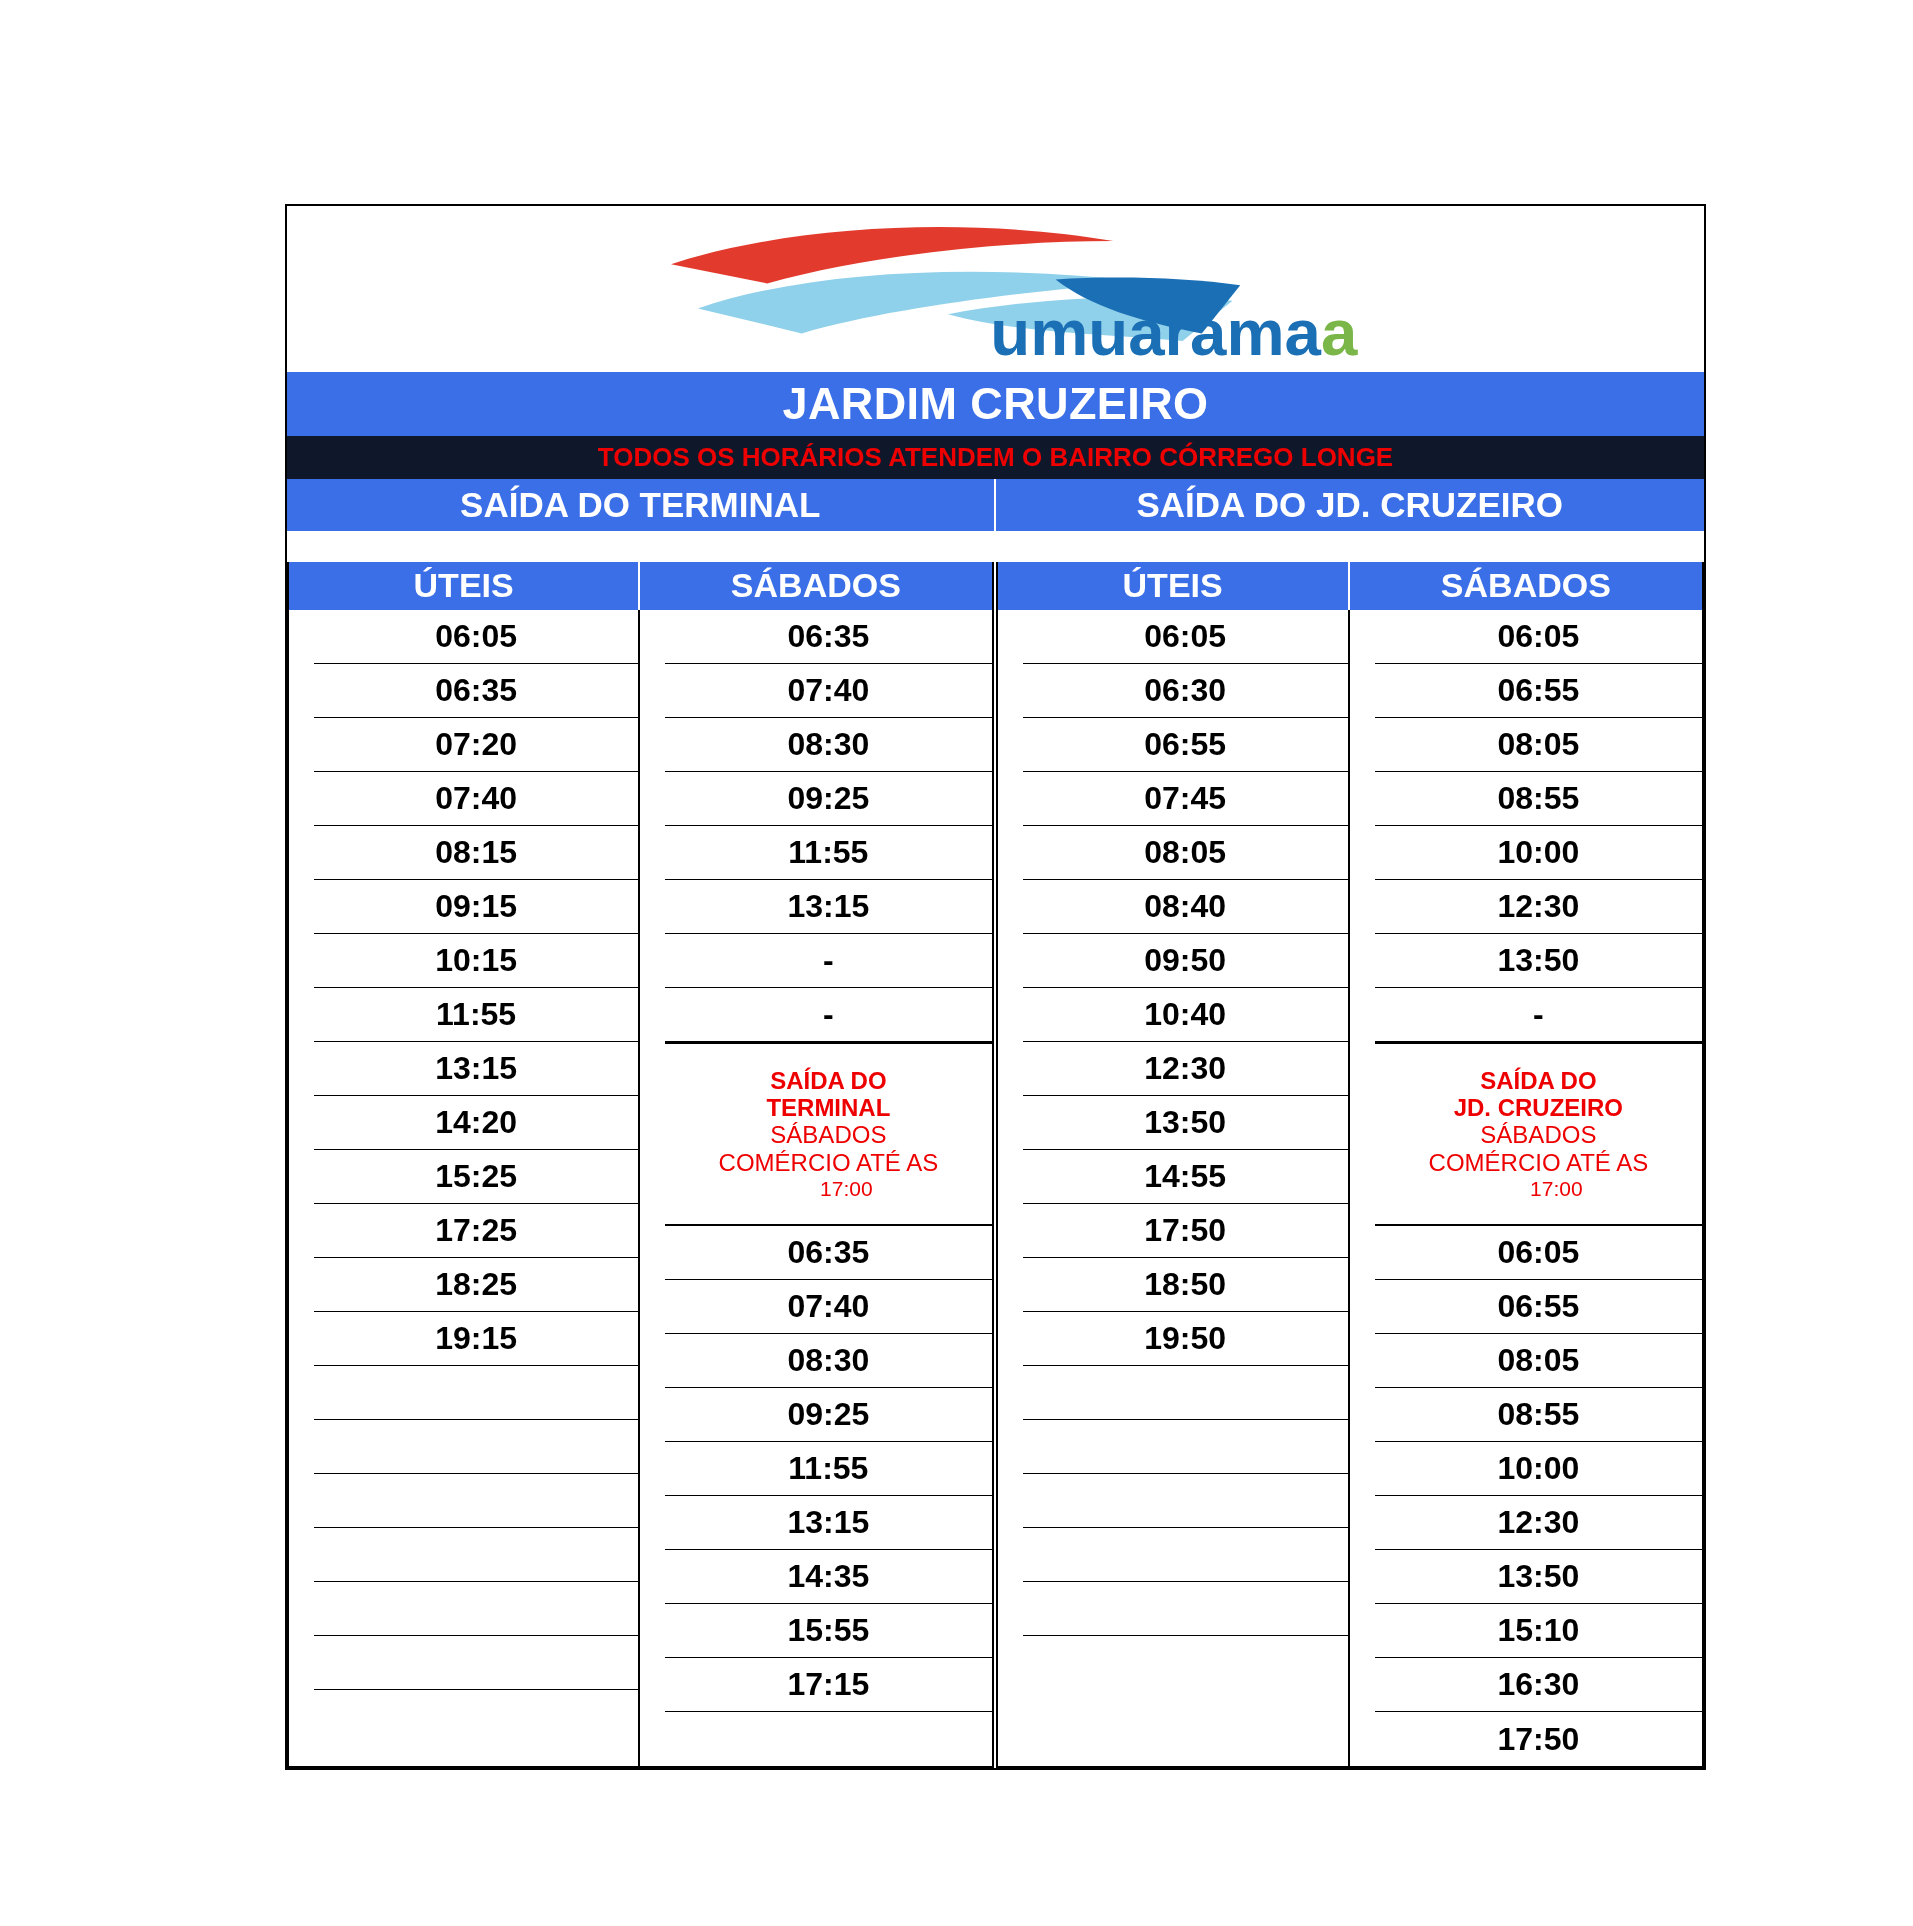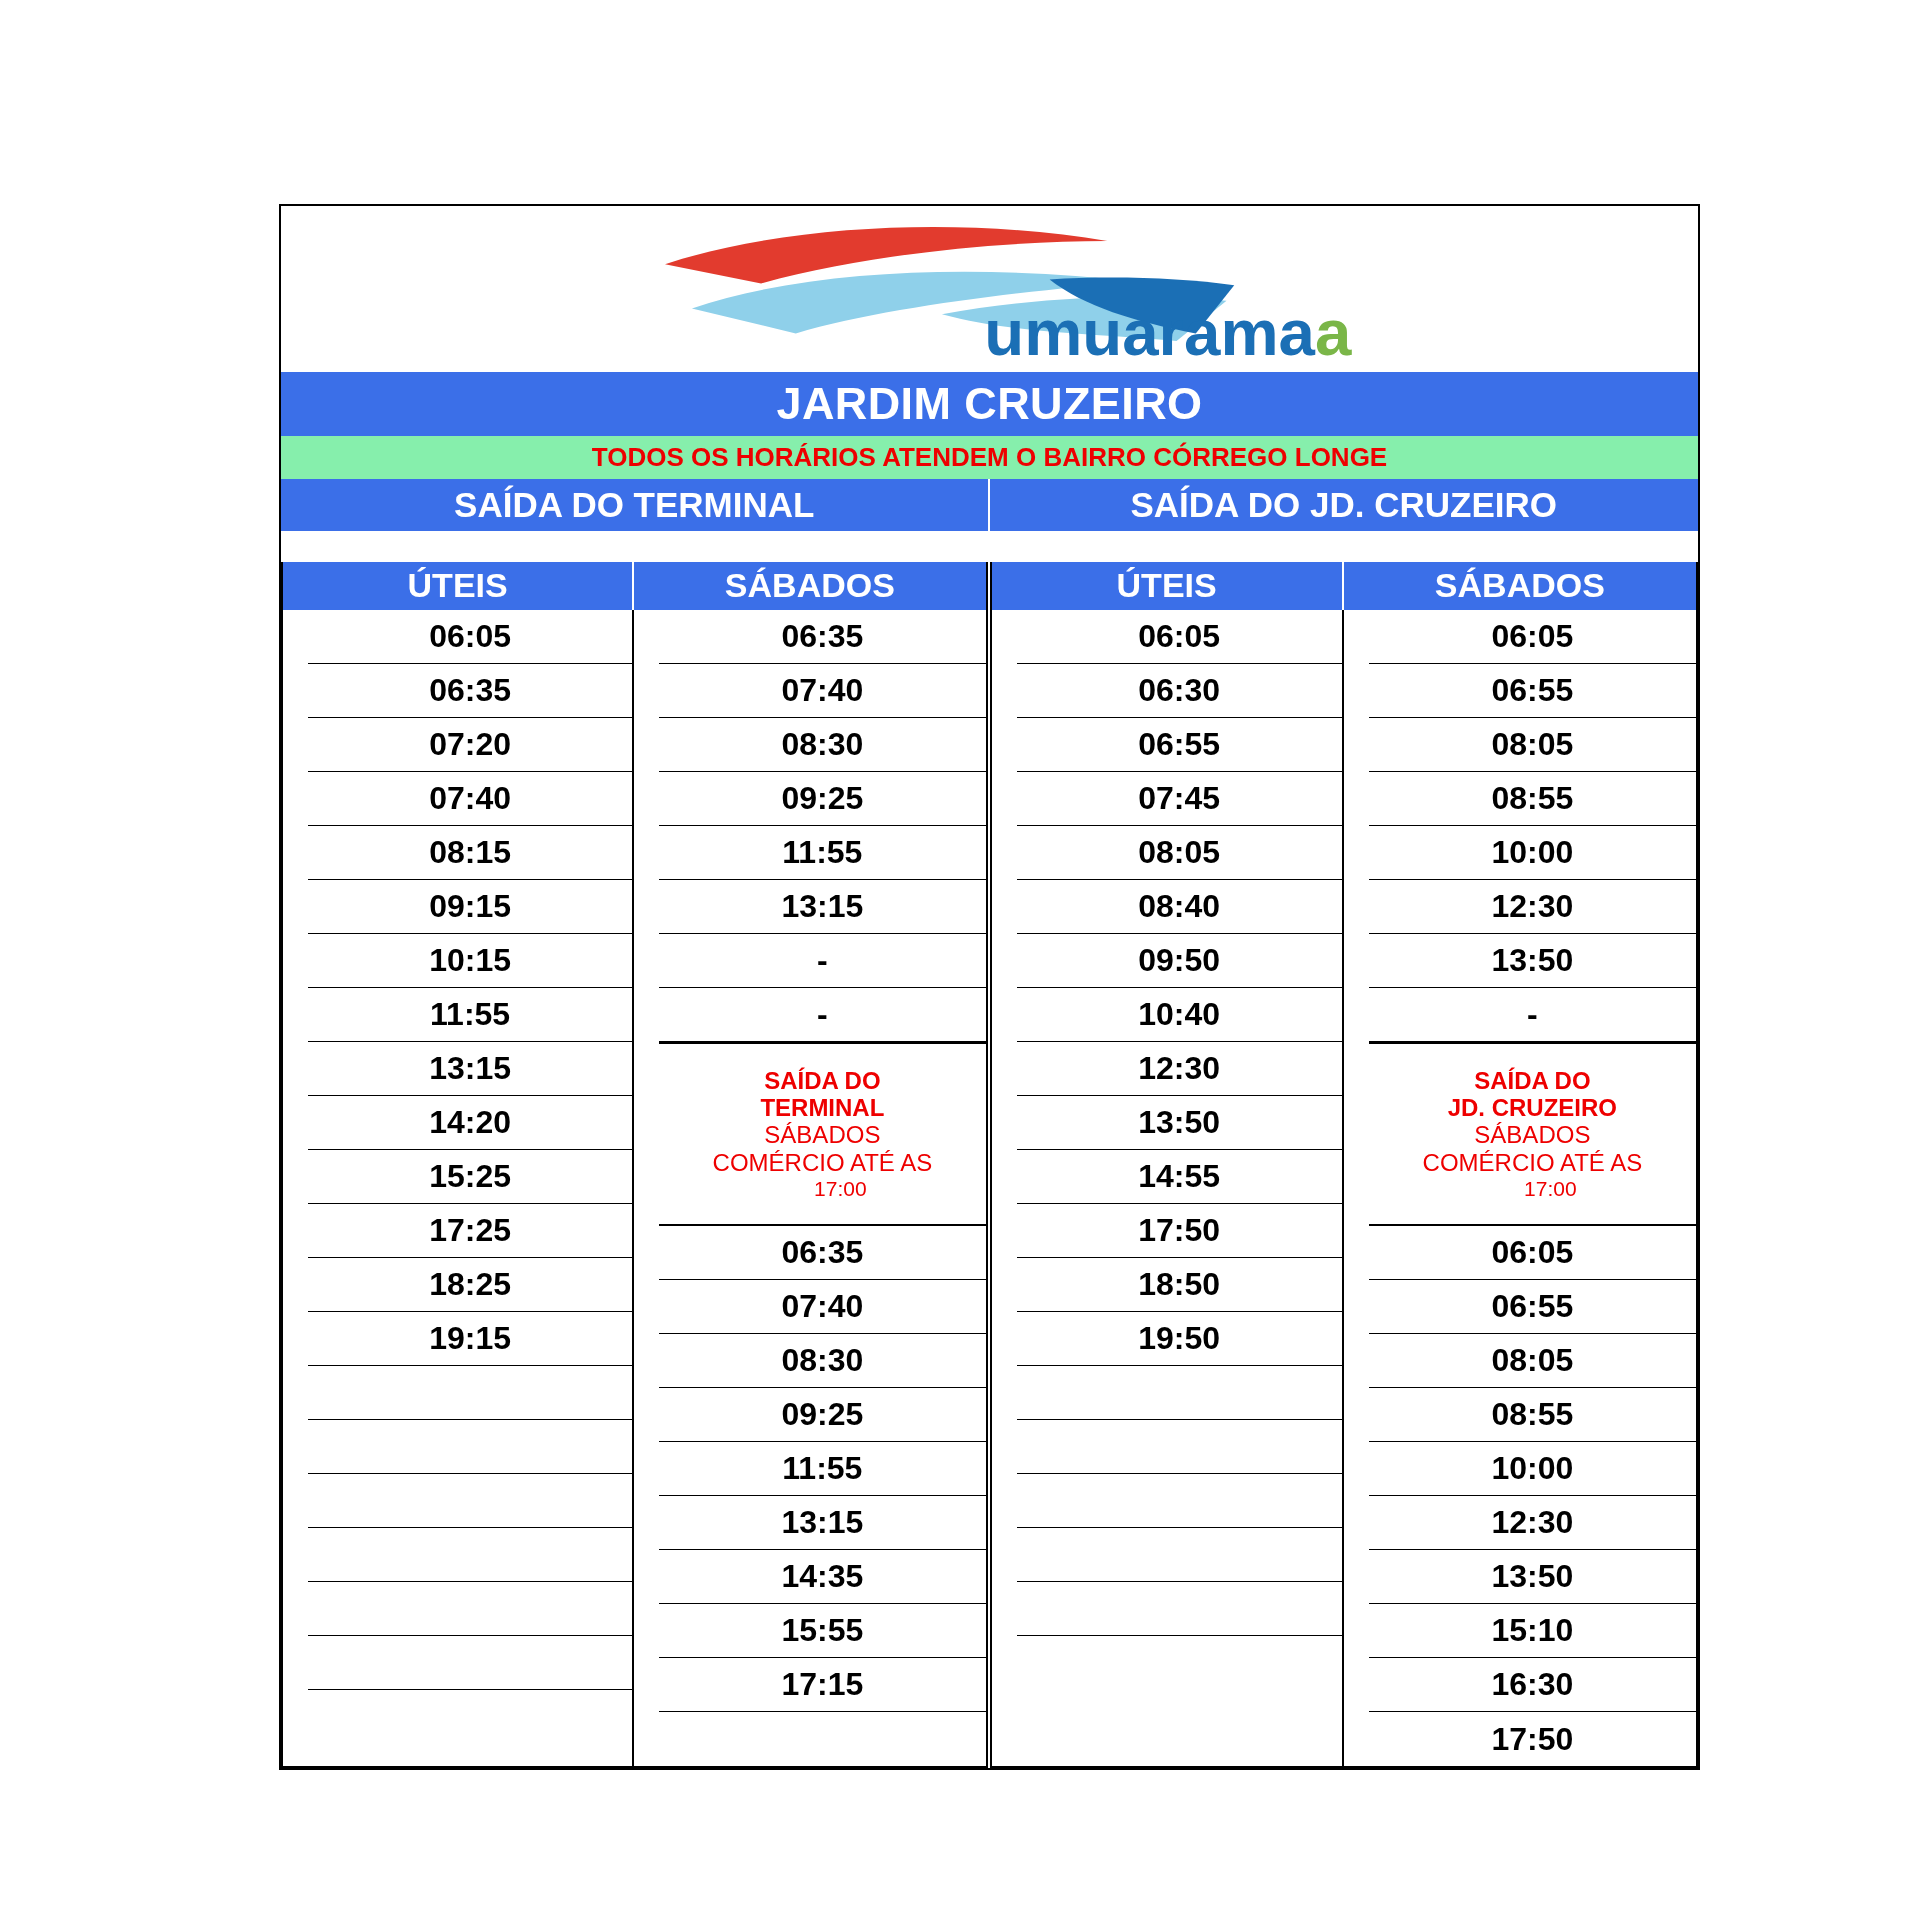--- a/index.html
+++ b/index.html
@@ -8,21 +8,21 @@
     background: #ffffff;
   }
   body {
     font-family: "Liberation Sans", sans-serif;
     width: 1913px;
     height: 2706px;
     position: relative;
   }
   .sheet {
     position: absolute;
-    left: 279px;
+    left: 285px;
     top: 204px;
     width: 1421px;
     box-sizing: border-box;
     border: 2.3px solid #000000;
     background: #ffffff;
   }
   
   .logo-band {
     height: 166px;
     position: relative;
@@ -42,21 +42,21 @@
     background: #3b6fe8;
     color: #ffffff;
     text-align: center;
     font-size: 45px;
     font-weight: bold;
     letter-spacing: 0.4px;
     padding: 8.5px 0 10.8px 0;
     line-height: 1;
   }
   .notice-bar {
-    background: #86efac;
+    background: #0f172a;
     color: #ee0000;
     text-align: center;
     font-size: 26px;
     font-weight: bold;
     padding: 7.7px 0 9.2px 0;
     line-height: 1;
   }
   
   .panels {
     display: flex;

